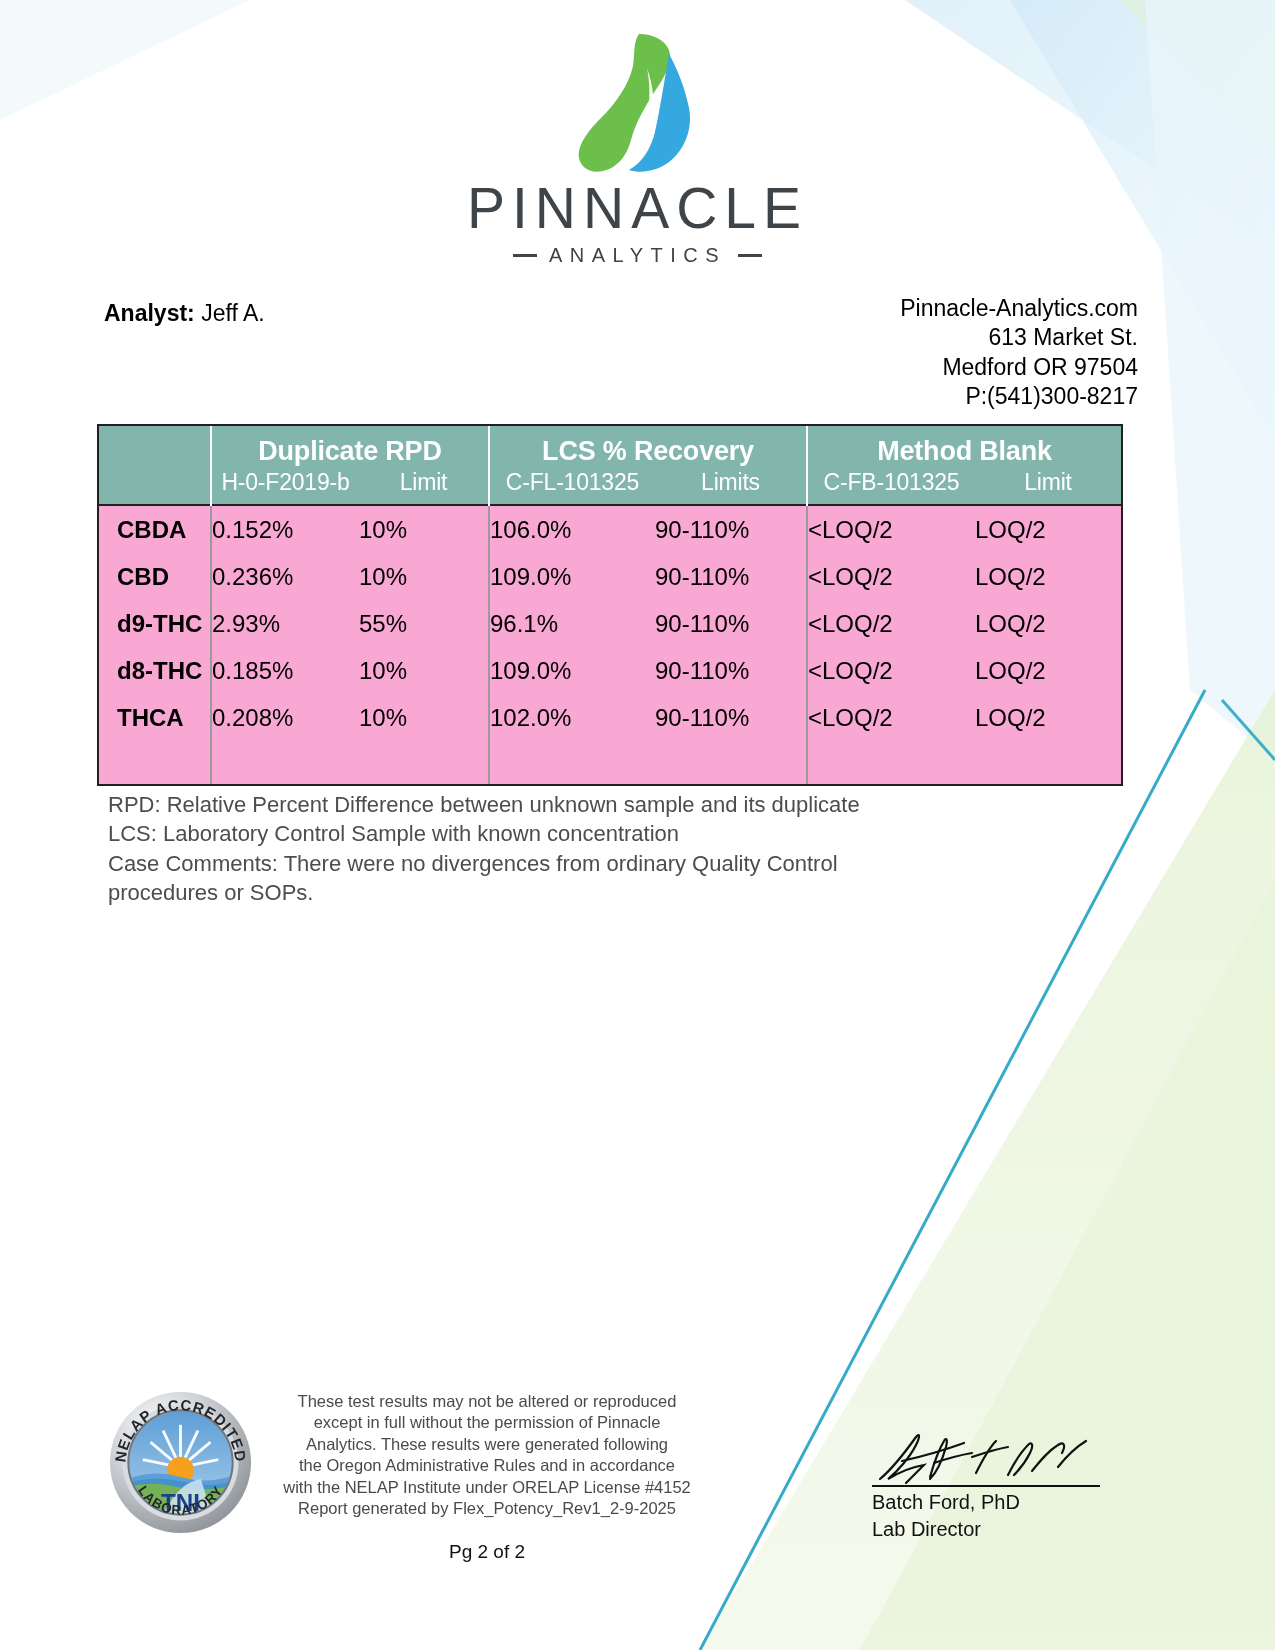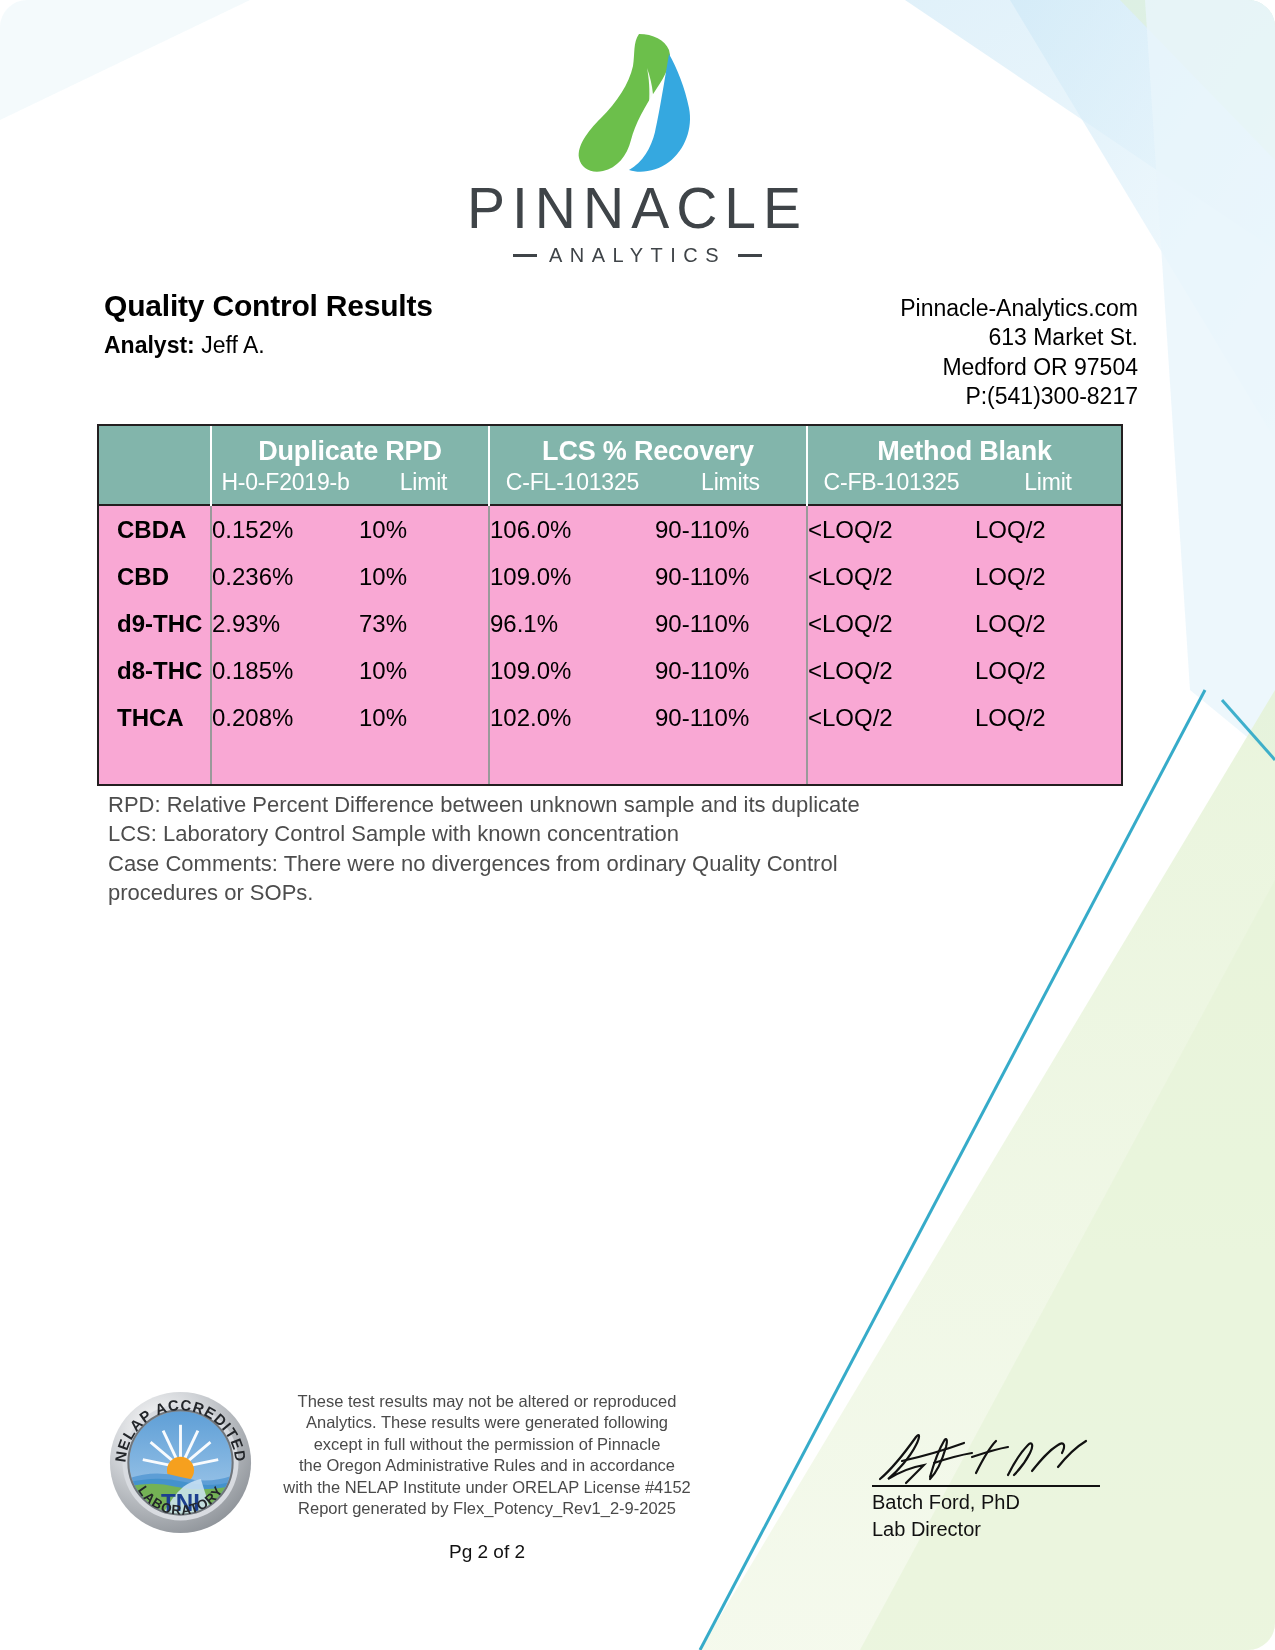--- a/index.html
+++ b/index.html
@@ -10,21 +10,20 @@
   body {
     font-family: "Liberation Sans", sans-serif;
     color: #000;
   }
   #page {
     position: relative;
     width: 1275px;
     height: 1650px;
     overflow: hidden;
     background: #ffffff;
-    border-radius: 27px;
   }
 
   
   .bg-layer { position: absolute; inset: 0; overflow: hidden; pointer-events: none; }
   .bg-layer svg { position: absolute; top: 0; left: 0; }
 
   
   .logo-wrap {
     position: absolute;
     top: 28px;
@@ -236,21 +235,20 @@
     </svg>
     <div class="logo-word">PINNACLE</div>
     <div class="logo-sub-row">
       <span class="logo-rule"></span>
       <span class="logo-sub">ANALYTICS</span>
       <span class="logo-rule"></span>
     </div>
   </div>
 
   <div class="head-left">
-    <div class="doc-title">Quality Control Results</div>
     <div class="kv">
       <span class="k">Analyst:</span>
       <span class="v">Jeff A.</span>
     </div>
   </div>
 
   <div class="head-right">
     <div>Pinnacle-Analytics.com</div>
     <div>613 Market St.</div>
     <div>Medford OR 97504</div>
@@ -300,21 +298,21 @@
           <td class="col-div">0.236%</td>
           <td>10%</td>
           <td class="col-div">109.0%</td>
           <td>90-110%</td>
           <td class="col-div">&lt;LOQ/2</td>
           <td>LOQ/2</td>
         </tr>
         <tr>
           <td class="analyte">d9-THC</td>
           <td class="col-div">2.93%</td>
-          <td>73%</td>
+          <td>55%</td>
           <td class="col-div">96.1%</td>
           <td>90-110%</td>
           <td class="col-div">&lt;LOQ/2</td>
           <td>LOQ/2</td>
         </tr>
         <tr>
           <td class="analyte">d8-THC</td>
           <td class="col-div">0.185%</td>
           <td>10%</td>
           <td class="col-div">109.0%</td>
@@ -393,22 +391,22 @@
     <text font-family="Liberation Sans, sans-serif" font-size="15.5" font-weight="bold" fill="#23262a" letter-spacing="1">
       <textPath href="#arcTop" startOffset="50%" text-anchor="middle">NELAP ACCREDITED</textPath>
     </text>
     <text font-family="Liberation Sans, sans-serif" font-size="14" font-weight="bold" fill="#23262a" letter-spacing="1">
       <textPath href="#arcBot" startOffset="50%" text-anchor="middle">LABORATORY</textPath>
     </text>
   </svg>
 
   <div class="disclaimer">
     <p>These test results may not be altered or reproduced</p>
+    <p>except in full without the permission of Pinnacle</p>
     <p>Analytics. These results were generated following</p>
-    <p>except in full without the permission of Pinnacle</p>
     <p>the Oregon Administrative Rules and in accordance</p>
     <p>with the NELAP Institute under ORELAP License #4152</p>
     <p>Report generated by Flex_Potency_Rev1_2-9-2025</p>
   </div>
   <div class="pagenum">Pg 2 of 2</div>
 
   <div class="sig-block">
     <svg class="sig-svg" width="240" height="70" viewBox="0 0 240 70">
       <g fill="none" stroke="#111" stroke-width="2.2" stroke-linecap="round">
         <path d="M8,52 C20,42 34,24 44,10 C48,5 48,10 44,18 C38,30 26,44 16,52 C26,46 40,40 52,38 C44,46 38,52 34,56"></path>

